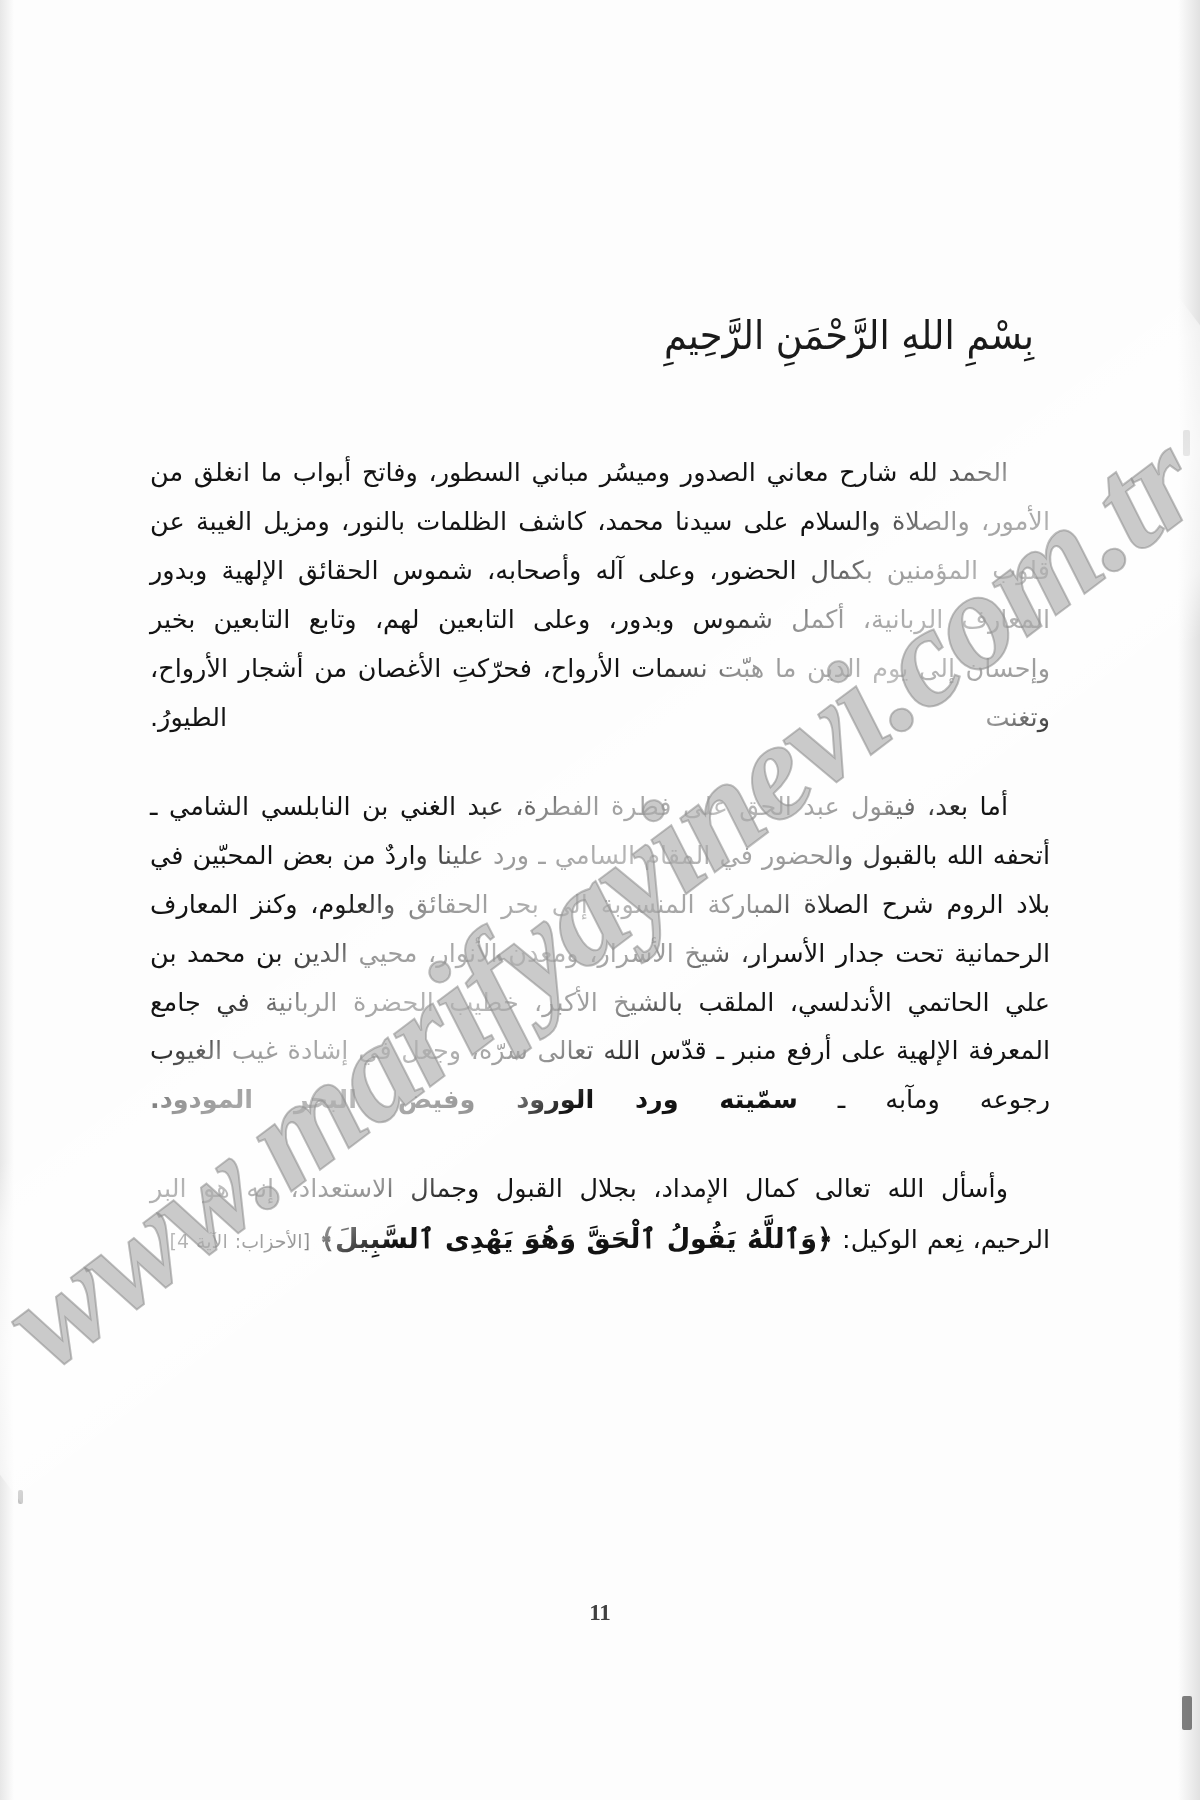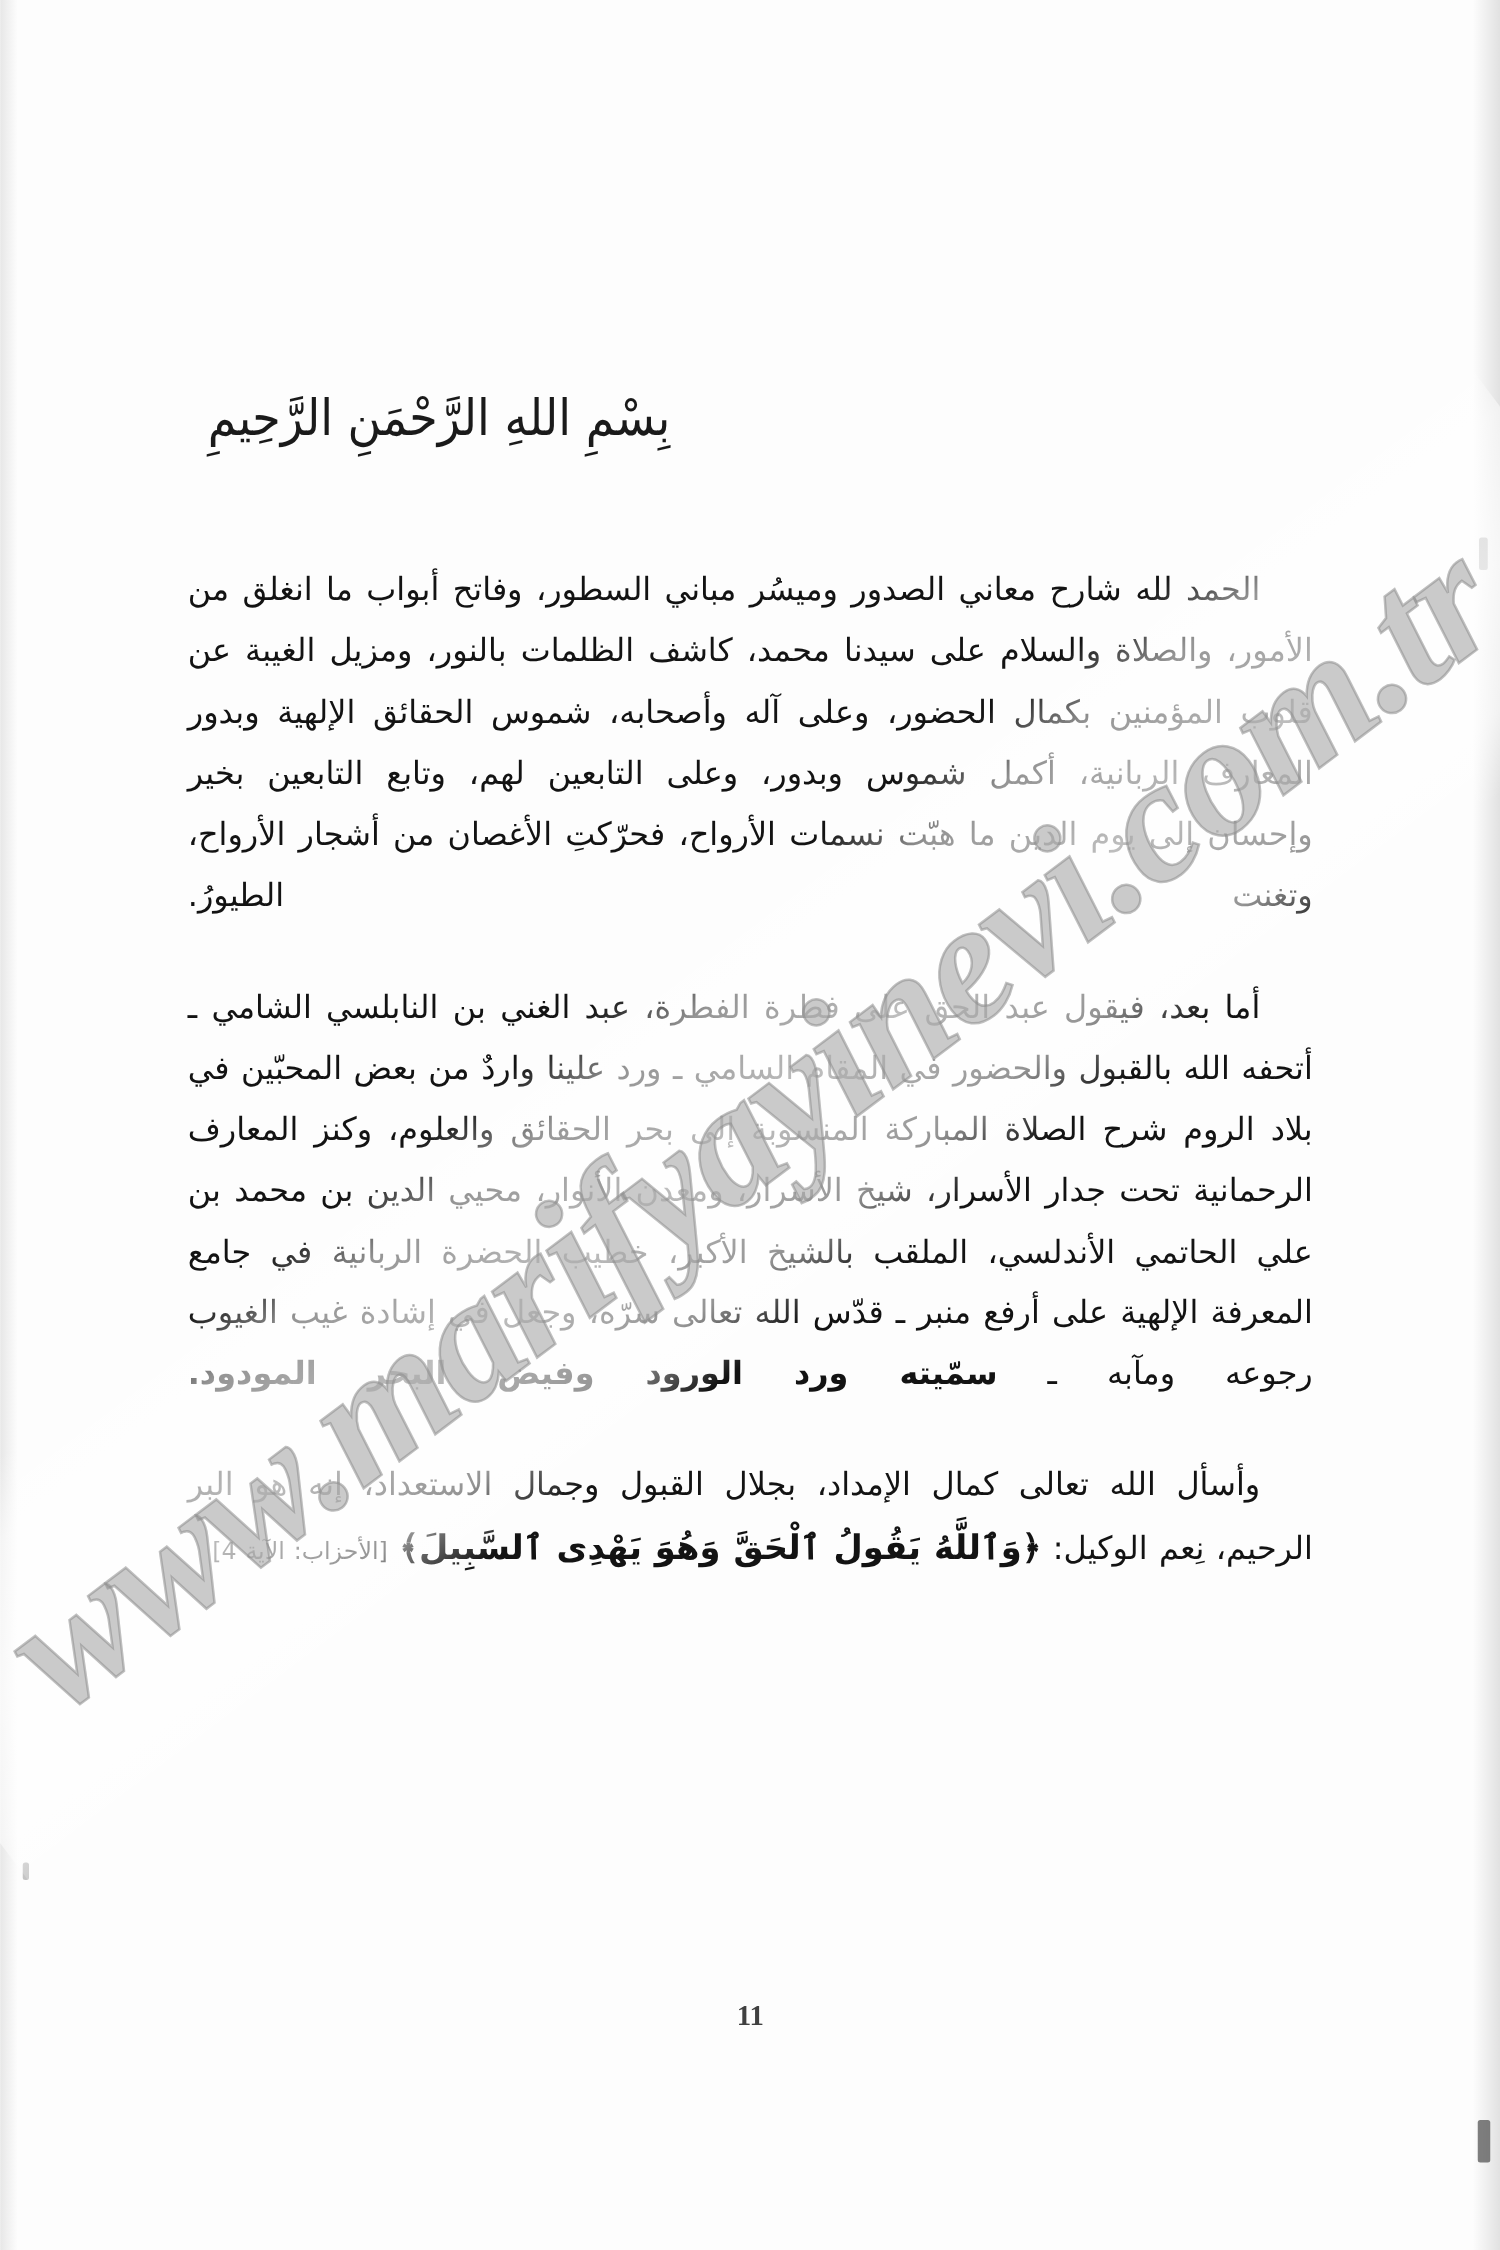--- a/index.html
+++ b/index.html
@@ -69,21 +69,21 @@
   
   .content {
     position: absolute;
     left: 150px;
     top: 300px;
     width: 900px;
   }
 
   
   .basmala {
-    text-align: left;
+    text-align: right;
     margin: 0 0 78px 0;
     height: 70px;
     position: relative;
   }
   .basmala-text {
     font-family: "DejaVu Sans", sans-serif;
     font-size: 40px;
     color: #1a1a1a;
     letter-spacing: -2px;
     line-height: 70px;

